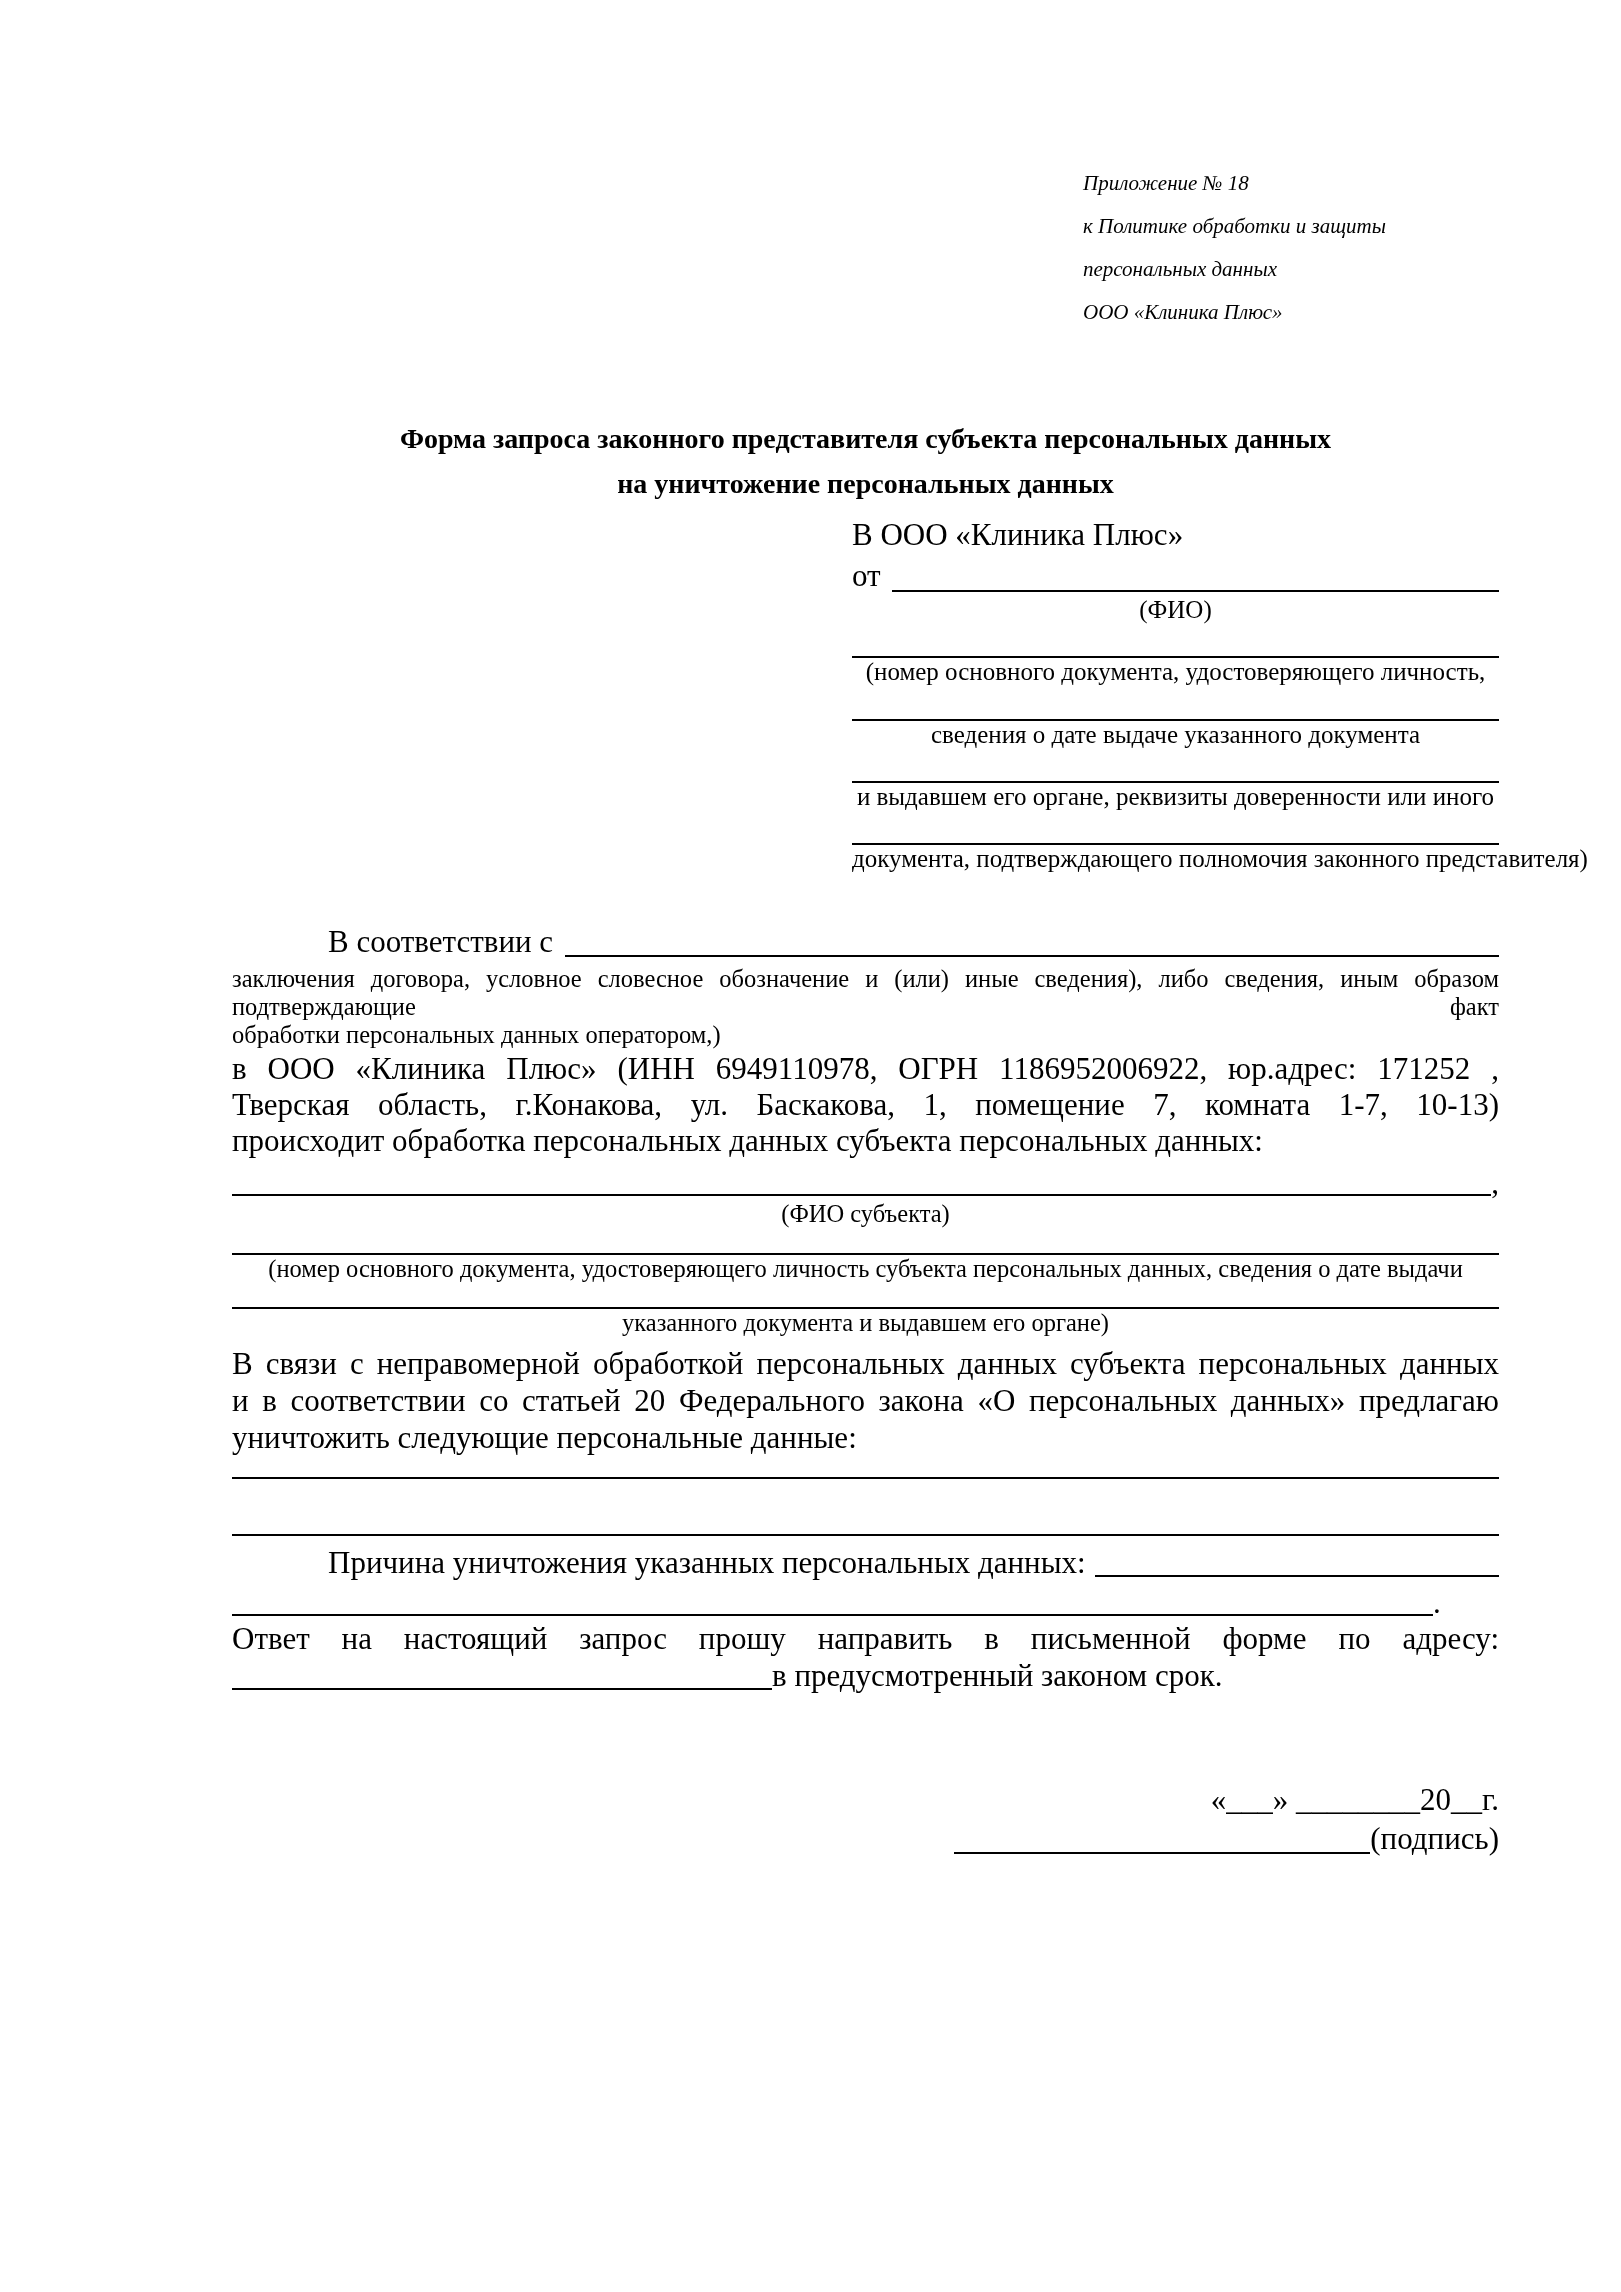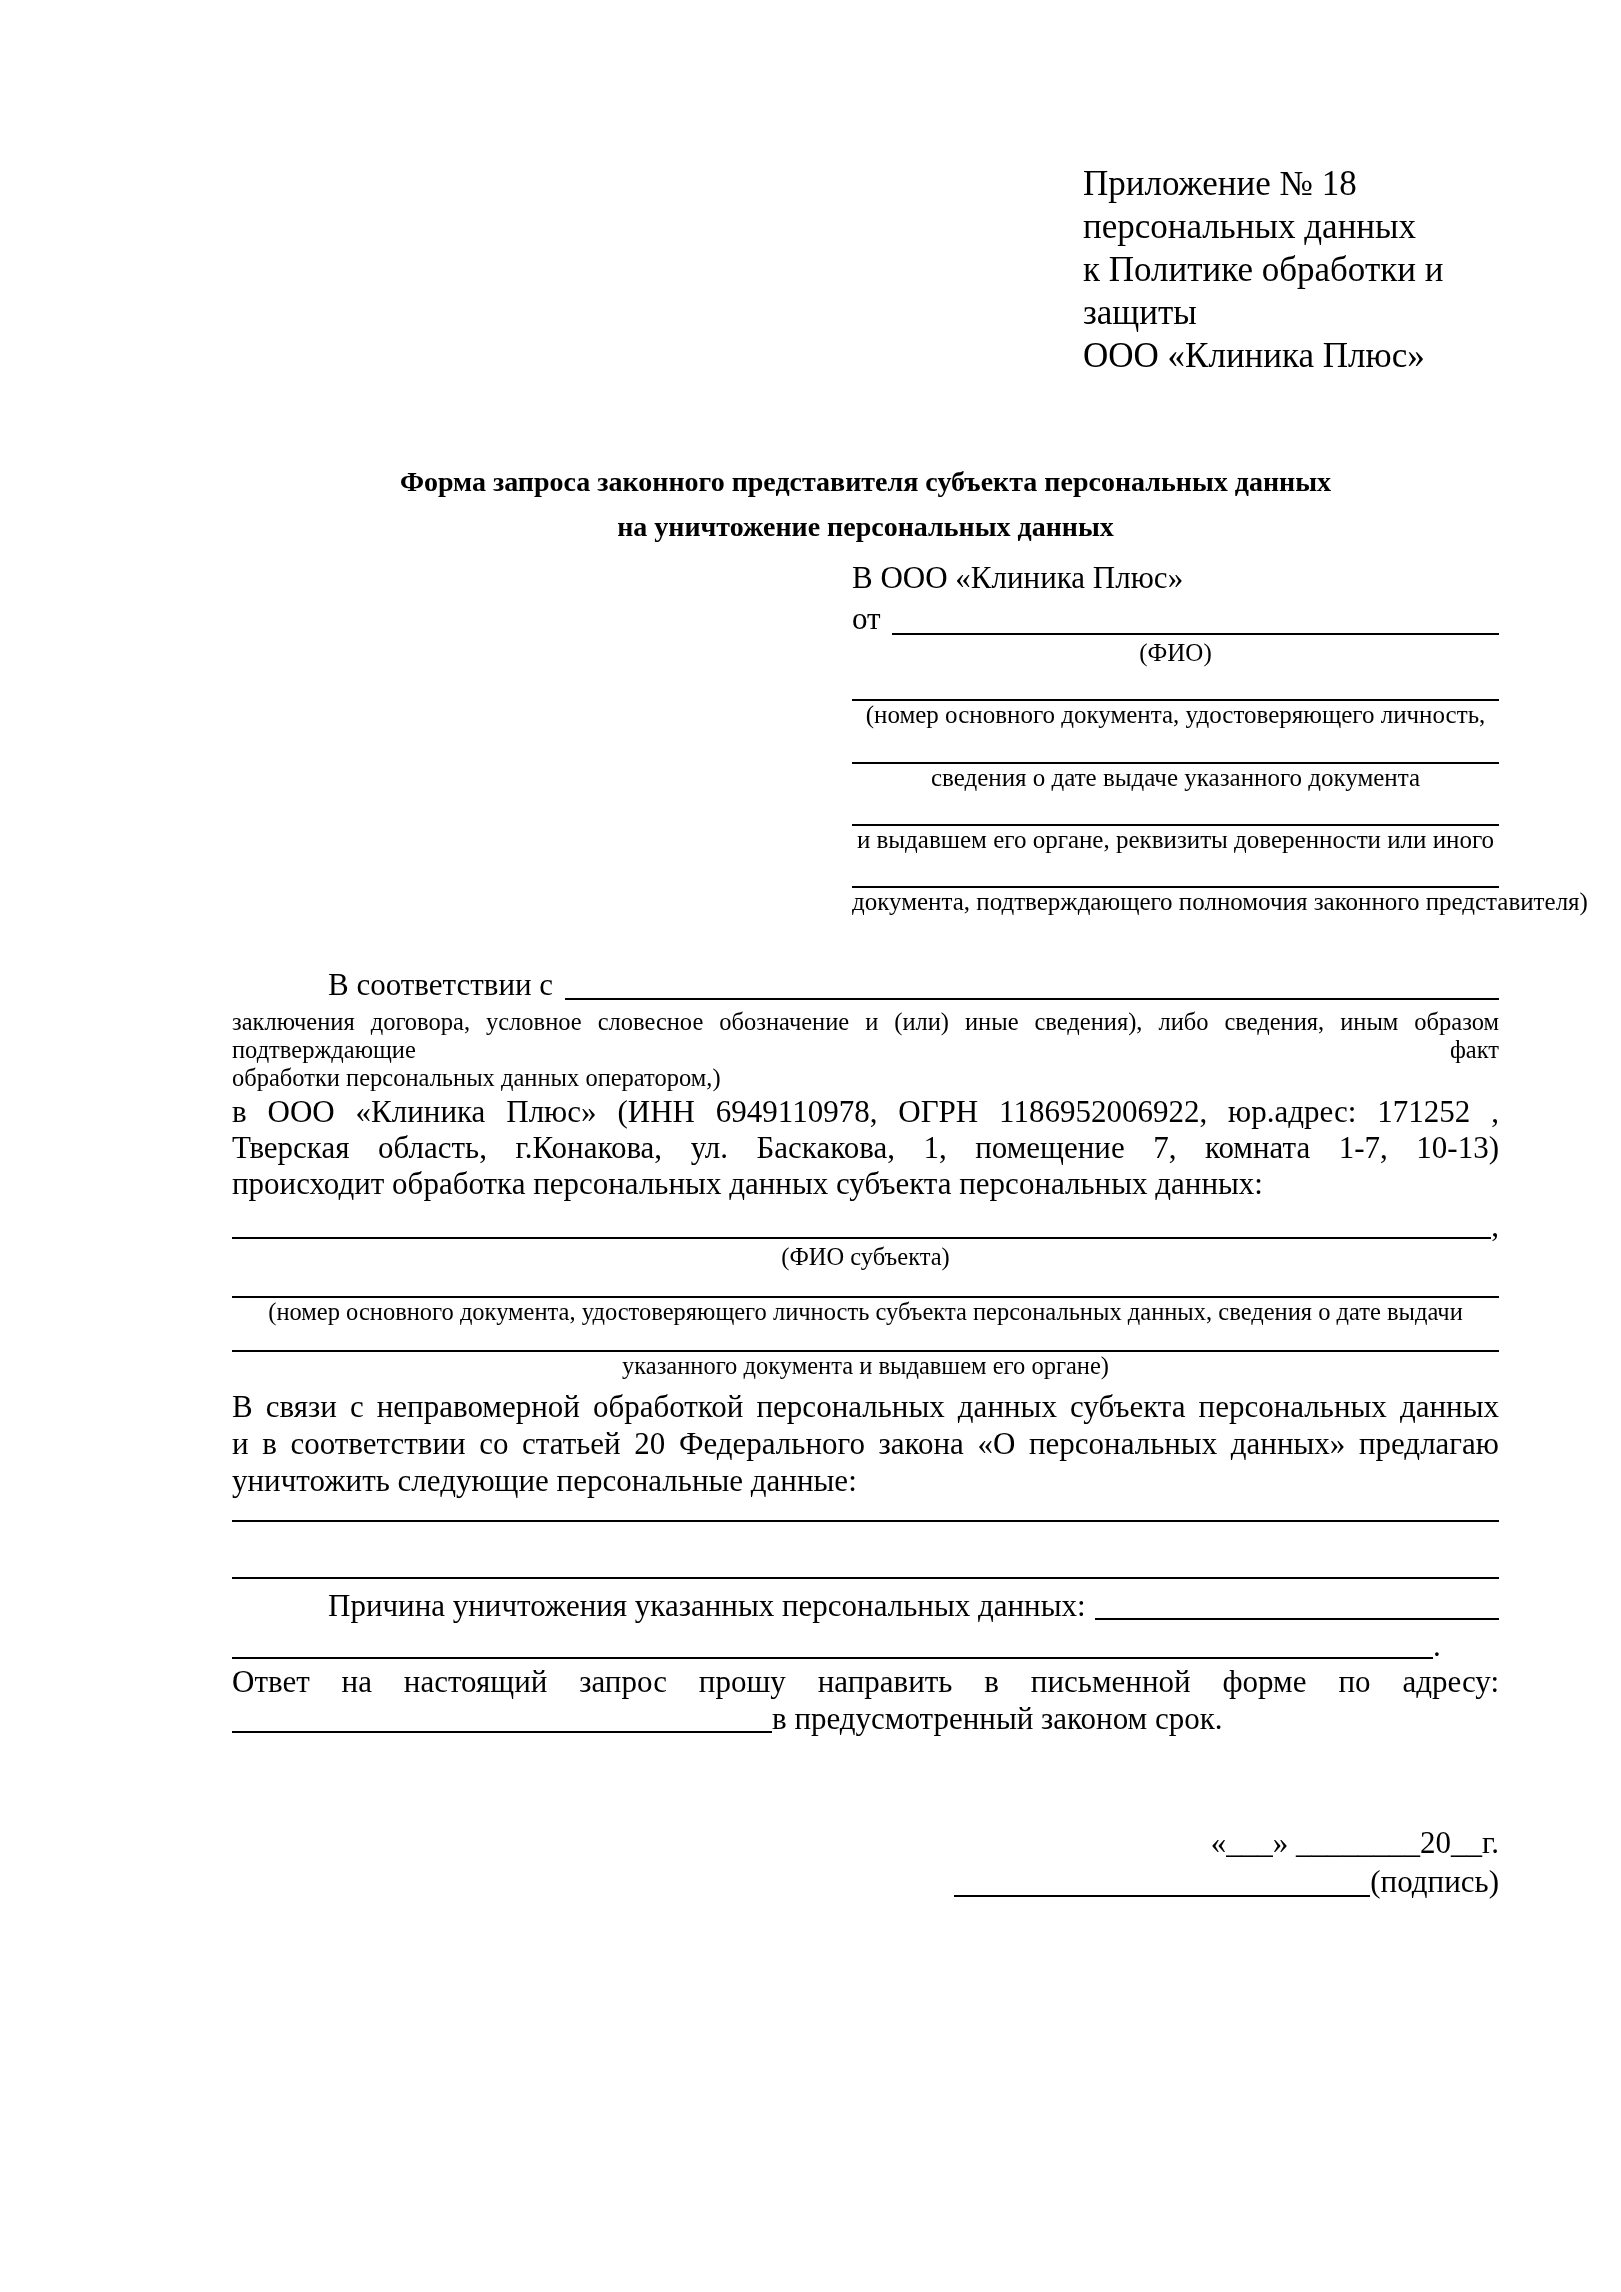--- a/index.html
+++ b/index.html
@@ -9,21 +9,21 @@
     background:#fff;color:#000;
     font-family:"Liberation Serif","DejaVu Serif",serif;
     font-size:31px;
     overflow:hidden;
   }
   .content{
     position:absolute;left:232px;top:0;width:1267px;
     padding-top:162px;
   }
   
-  .appendix{margin-left:851px;font-size:35px;line-height:43px;}
+  .appendix{margin-left:851px;font-size:21px;line-height:43px;font-style:italic;}
   
   .title{margin-top:82px;text-align:center;font-weight:bold;font-size:28px;line-height:45px;}
   
   .addressee{margin-left:620px;width:647px;margin-top:7.8px;}
   .addressee .org{line-height:41px;}
   .row{display:flex;align-items:flex-end;}
   .from-row{line-height:41px;}
   .fill{border-bottom:2.9px solid #000;flex:1 1 auto;margin-bottom:3.9px;}
   .from-row .fill{margin-left:11.8px;}
   .acap{font-size:25px;line-height:27.4px;text-align:center;white-space:nowrap;}
@@ -56,22 +56,22 @@
   .wsig{flex:0 0 416px;width:416px;}
 </style>
 </head>
 <body>
 
 <div class="page">
   <div class="content">
 
     <div class="appendix">
       <div>Приложение № 18</div>
+      <div>к Политике обработки и защиты</div>
       <div>персональных данных</div>
-      <div>к Политике обработки и защиты</div>
       <div>ООО «Клиника Плюс»</div>
     </div>
 
     <div class="title">
       <div>Форма запроса законного представителя субъекта персональных данных</div>
       <div>на уничтожение персональных данных</div>
     </div>
 
     <div class="addressee">
       <div class="org">В ООО «Клиника Плюс»</div>

